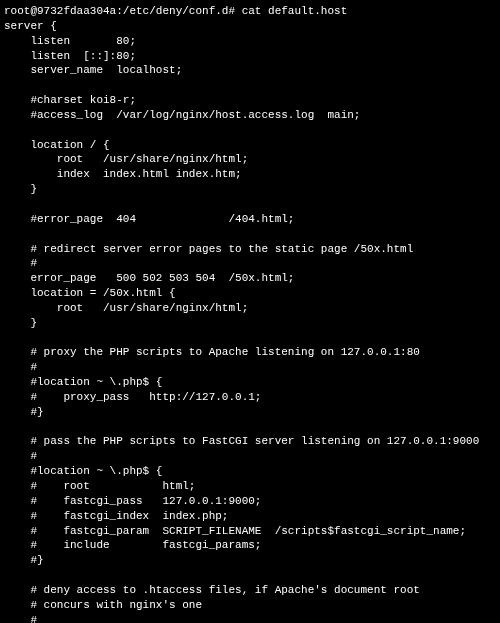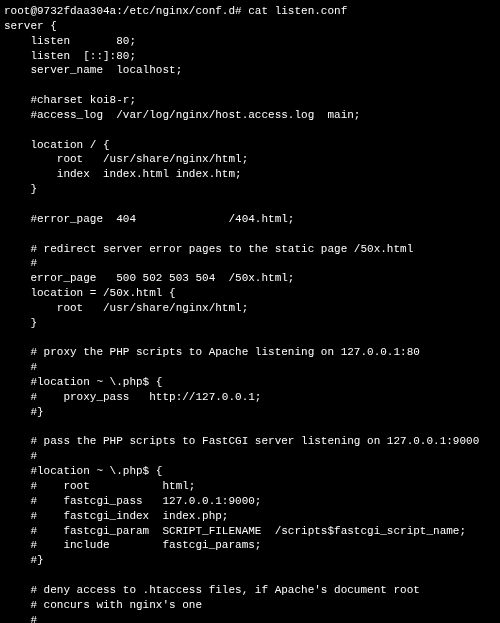--- a/index.html
+++ b/index.html
@@ -15,21 +15,21 @@
     }
     pre {
       margin: 0;
       white-space: pre;
       font-family: inherit;
     }
   </style>
 </head>
 <body>
 
-<div class="prompt-line"><span>root@9732fdaa304a:/etc/nginx/conf.d# </span><span>cat listen.conf</span></div>
+<div class="prompt-line"><span>root@9732fdaa304a:/etc/deny/conf.d# </span><span>cat default.host</span></div>
 <pre id="config-output">server {
     listen       80;
     listen  [::]:80;
     server_name  localhost;
 
     #charset koi8-r;
     #access_log  /var/log/nginx/host.access.log  main;
 
     location / {
         root   /usr/share/nginx/html;

